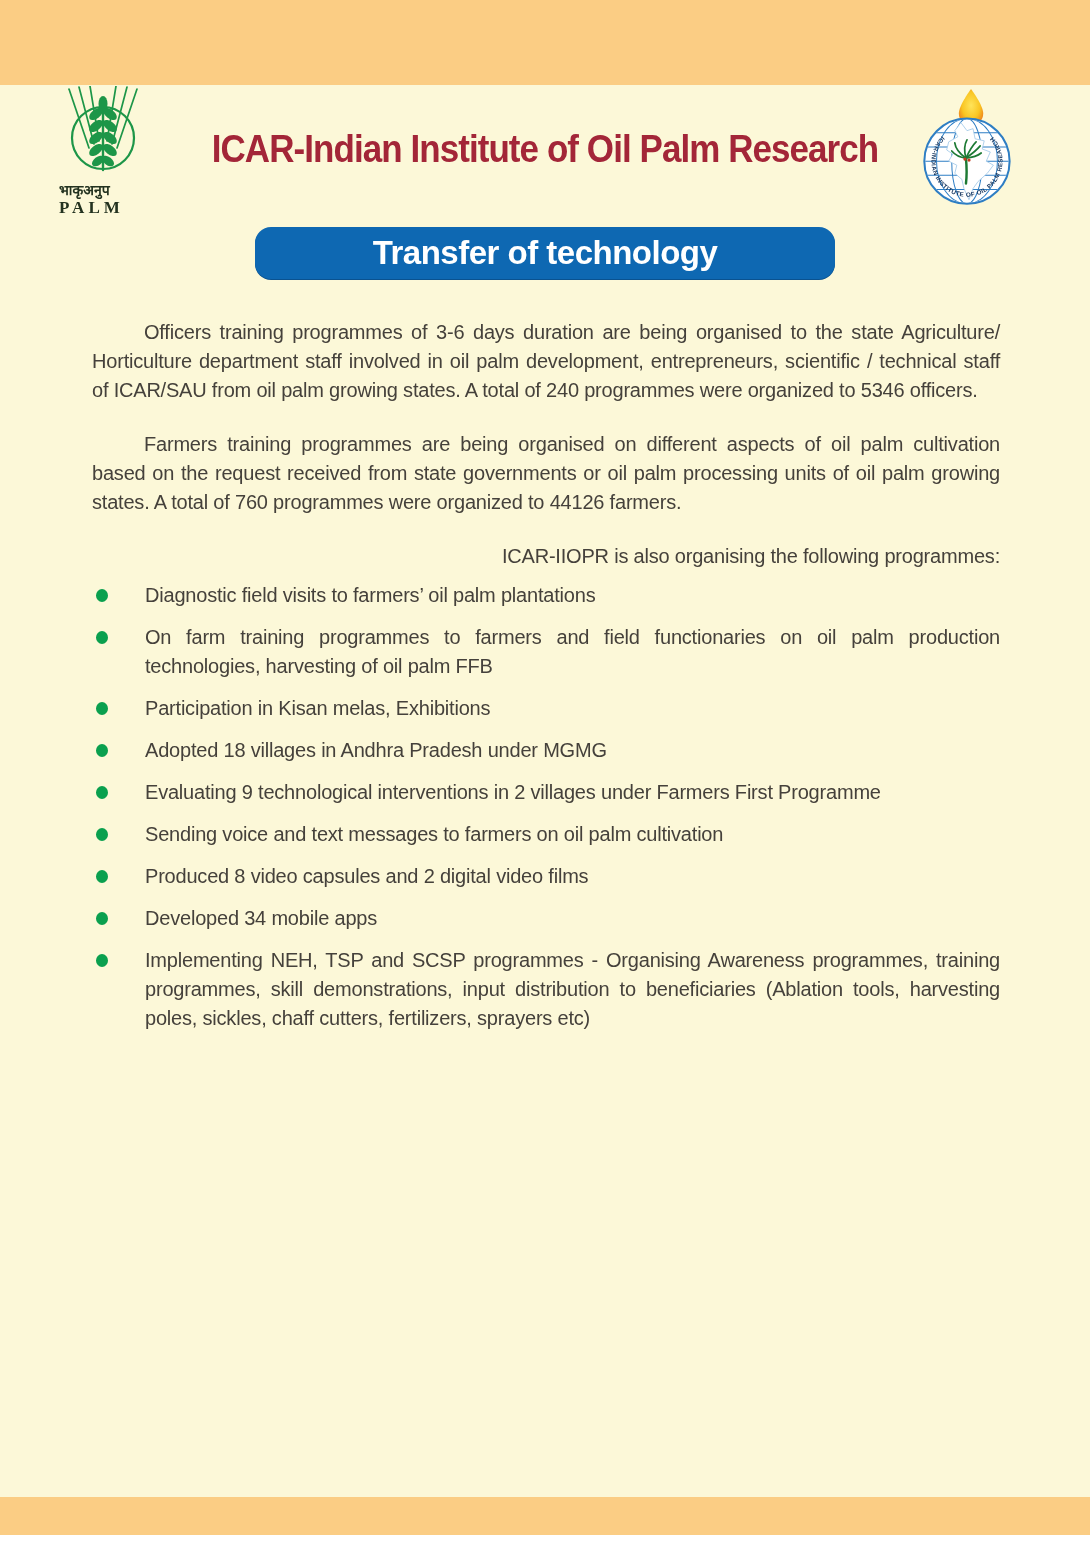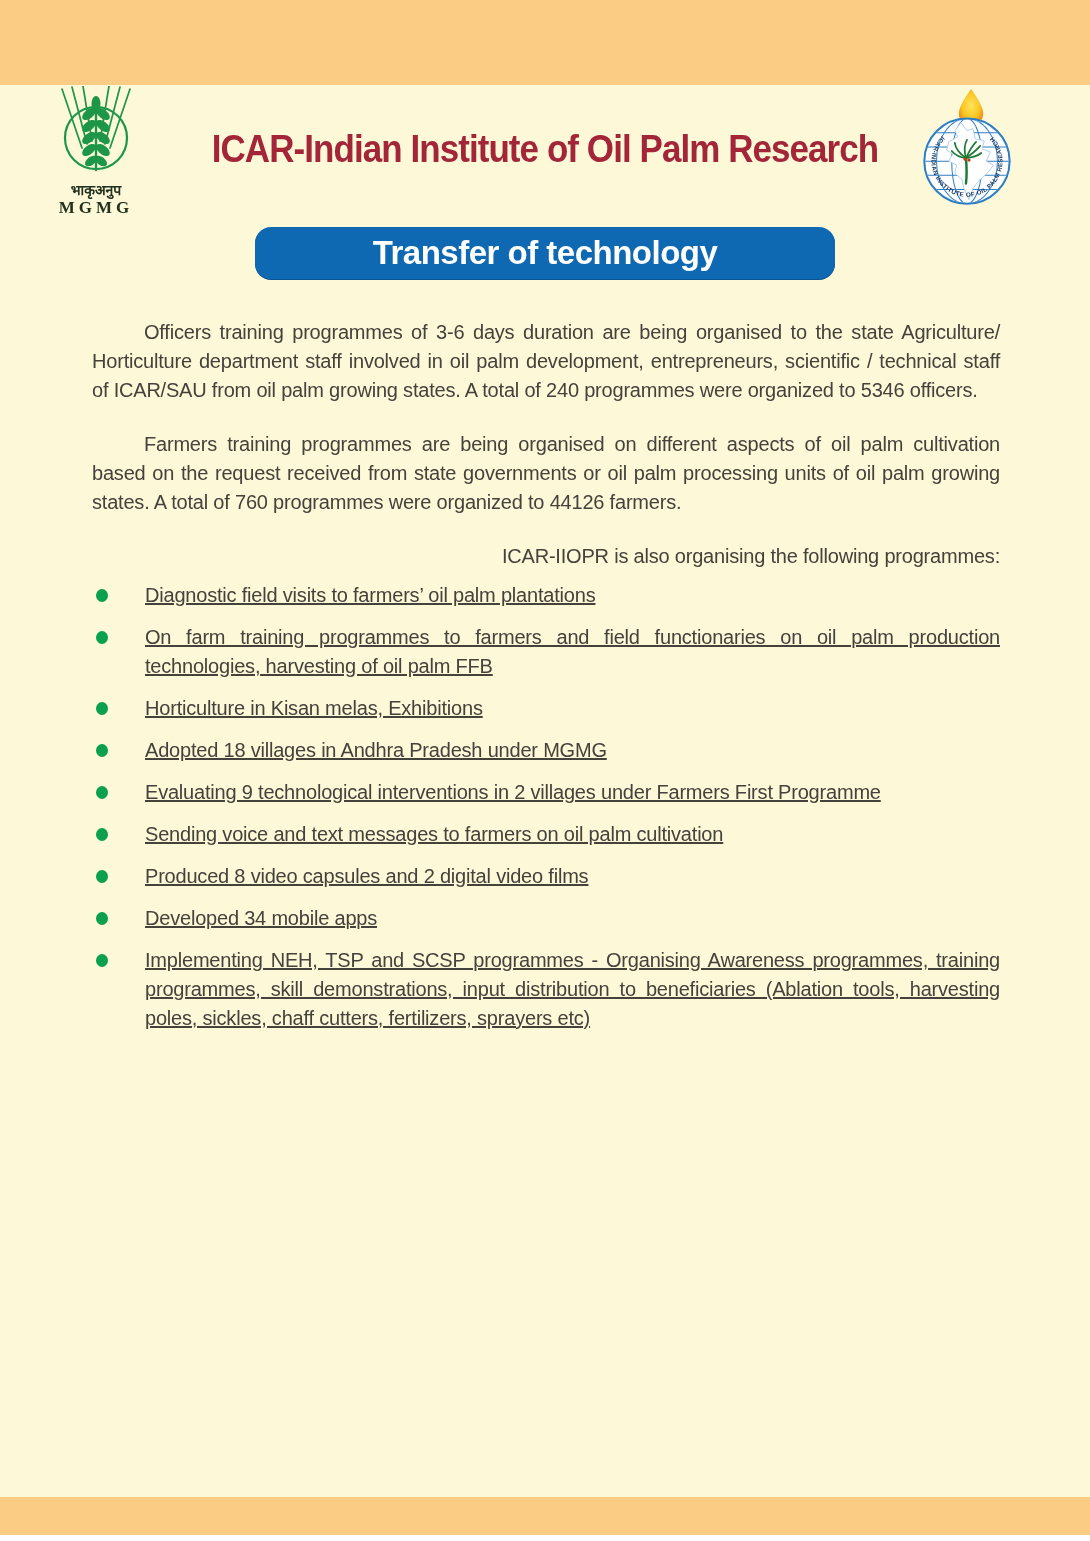--- a/index.html
+++ b/index.html
@@ -7,21 +7,21 @@
     width:1090px;height:1541px;position:relative;overflow:hidden;
     background:#FCF8D8;
     font-family:"Liberation Sans", sans-serif;
     color:#45413B;
   }
   .top-band{position:absolute;top:0;left:0;width:1090px;height:85px;background:#FBCD84;}
   .bottom-band{position:absolute;left:0;bottom:6px;width:1090px;height:38px;background:#FBCD84;}
   .bottom-white{position:absolute;left:0;bottom:0;width:1090px;height:6px;background:#ffffff;}
 
   
-  .icar-logo{position:absolute;left:48px;top:86px;width:96px;text-align:center;}
+  .icar-logo{position:absolute;left:59px;top:86px;width:96px;text-align:left;}
   .icar-logo .hindi{display:block;font-weight:bold;font-size:14px;line-height:15px;color:#23321f;margin-top:1px;}
   .icar-logo .latin{display:block;font-family:"Liberation Serif", serif;font-weight:bold;font-size:17px;letter-spacing:4px;color:#23321f;}
   .page-title{
     position:absolute;left:0;right:0;top:128px;text-align:center;
     font-size:38px;font-weight:bold;color:#A32638;letter-spacing:-1px;
     transform:scaleX(0.92);transform-origin:50% 50%;white-space:nowrap;
   }
   .right-logo{position:absolute;left:918px;top:86px;width:102px;}
 
   .banner{
@@ -29,21 +29,21 @@
     background:#0E68B2;border-radius:16px;
     display:flex;align-items:center;justify-content:center;
     box-shadow:0 1px 0 #0a5290;
   }
   .banner-label{color:#ffffff;font-weight:bold;font-size:33px;letter-spacing:-0.5px;}
 
   
   .content{position:absolute;left:92px;top:318px;width:908px;font-size:20px;line-height:29px;letter-spacing:-0.2px;}
   .para{margin:0 0 25px 0;text-indent:52px;text-align:justify;}
   .intro{margin:0 0 10px 0;text-align:right;}
-  ul.prog-list{list-style:none;margin:0;padding:0;text-decoration:underline;}
+  ul.prog-list{list-style:none;margin:0;padding:0;}
   ul.prog-list li{position:relative;padding-left:53px;margin-bottom:13px;text-align:justify;}
   .dot{position:absolute;left:4px;top:8px;width:12px;height:13px;border-radius:50%;background:#0AA04E;}
 </style>
 </head>
 <body>
 
 <div class="top-band"></div>
 
 <div class="icar-logo">
   <svg width="88" height="92" viewBox="0 0 80 92">
@@ -67,21 +67,21 @@
       <ellipse cx="47" cy="40" rx="8" ry="4.4" transform="rotate(38 47 40)"></ellipse>
       <ellipse cx="33" cy="52" rx="8" ry="4.4" transform="rotate(-38 33 52)"></ellipse>
       <ellipse cx="47" cy="52" rx="8" ry="4.4" transform="rotate(38 47 52)"></ellipse>
       <ellipse cx="33" cy="64" rx="8" ry="4.4" transform="rotate(-38 33 64)"></ellipse>
       <ellipse cx="47" cy="64" rx="8" ry="4.4" transform="rotate(38 47 64)"></ellipse>
       <ellipse cx="35" cy="75" rx="7" ry="4" transform="rotate(-38 35 75)"></ellipse>
       <ellipse cx="45" cy="75" rx="7" ry="4" transform="rotate(38 45 75)"></ellipse>
     </g>
   </svg>
   <span class="hindi">भाकृअनुप</span>
-  <span class="latin">MGMG</span>
+  <span class="latin">PALM</span>
 </div>
 
 <div class="page-title">ICAR-Indian Institute of Oil Palm Research</div>
 
 <div class="right-logo">
   <svg width="102" height="132" viewBox="0 0 100 130">
     <defs>
       <radialGradient id="dropGrad" cx="50%" cy="45%" r="60%">
         <stop offset="0%" stop-color="#FFE45A"></stop>
         <stop offset="60%" stop-color="#F9C623"></stop>
@@ -137,21 +137,21 @@
       <li>
       <span class="dot"></span>
       <span>Diagnostic field visits to farmers’ oil palm plantations</span>
     </li>
       <li>
       <span class="dot"></span>
       <span>On farm training programmes to farmers and field functionaries on oil palm production technologies, harvesting of oil palm FFB</span>
     </li>
       <li>
       <span class="dot"></span>
-      <span>Horticulture in Kisan melas, Exhibitions</span>
+      <span>Participation in Kisan melas, Exhibitions</span>
     </li>
       <li>
       <span class="dot"></span>
       <span>Adopted 18 villages in Andhra Pradesh under MGMG</span>
     </li>
       <li>
       <span class="dot"></span>
       <span>Evaluating 9 technological interventions in 2 villages under Farmers First Programme</span>
     </li>
       <li>

